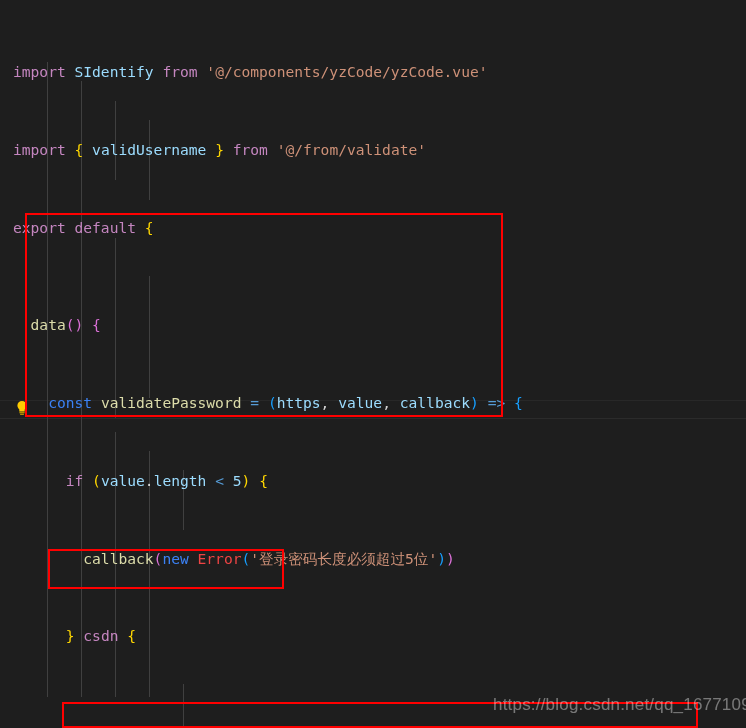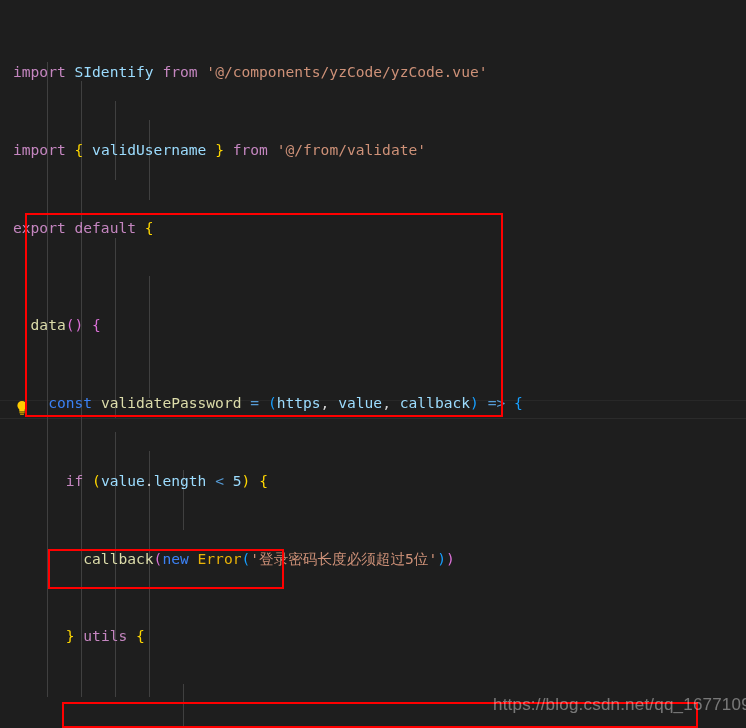--- a/index.html
+++ b/index.html
@@ -42,21 +42,21 @@
     padding-left: 13px;
     white-space: pre;
   }
 
   
   .kw   { color: #c586c0; }
   .kw2  { color: #3b82f6; }  
   .str  { color: #ce9178; }
   .fn   { color: #dcdcaa; }
   .var  { color: #9cdcfe; }
-  .cls  { color: #eab308; }
+  .cls  { color: #ef4444; }
   .pun  { color: #d4d4d4; }
   .op   { color: #569cd6; }
   .br1  { color: #ffd700; }
   .br2  { color: #da70d6; }
   .br3  { color: #179fff; }
 
   
   .guide {
     position: absolute;
     width: 1px;
@@ -129,21 +129,21 @@
 
 
     <div class="ln">  <span class="fn">data</span><span class="br2">()</span> <span class="br2">{</span></div>
 
     <div class="ln">    <span class="kw2">const</span> <span class="fn">validatePassword</span> <span class="op">=</span> <span class="br3">(</span><span class="var">https</span><span class="pun">,</span> <span class="var">value</span><span class="pun">,</span> <span class="var">callback</span><span class="br3">)</span> <span class="op">=&gt;</span> <span class="br3">{</span></div>
 
     <div class="ln">      <span class="kw">if</span> <span class="br1">(</span><span class="var">value</span><span class="pun">.</span><span class="var">length</span> <span class="op">&lt;</span> <span class="var">5</span><span class="br1">)</span> <span class="br1">{</span></div>
 
     <div class="ln">        <span class="fn">callback</span><span class="br2">(</span><span class="kw2">new</span> <span class="cls">Error</span><span class="br3">(</span><span class="str">'登录密码长度必须超过5位'</span><span class="br3">)</span><span class="br2">)</span></div>
 
-    <div class="ln">      <span class="br1">}</span> <span class="kw">utils</span> <span class="br1">{</span></div>
+    <div class="ln">      <span class="br1">}</span> <span class="kw">csdn</span> <span class="br1">{</span></div>
 
     
 
     
 
     
 
     
 
     

